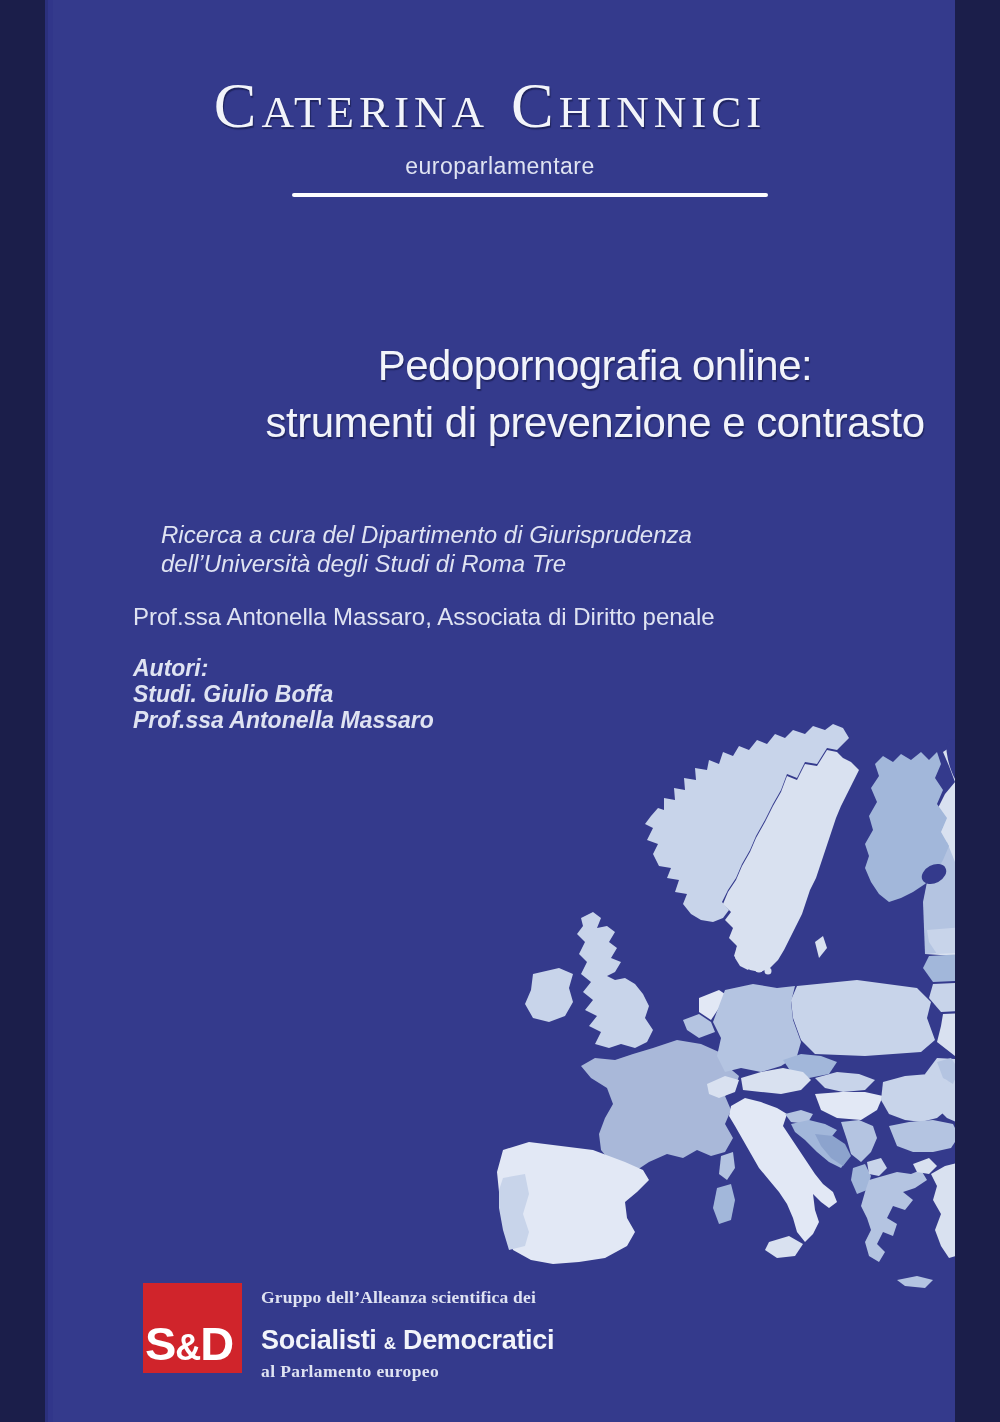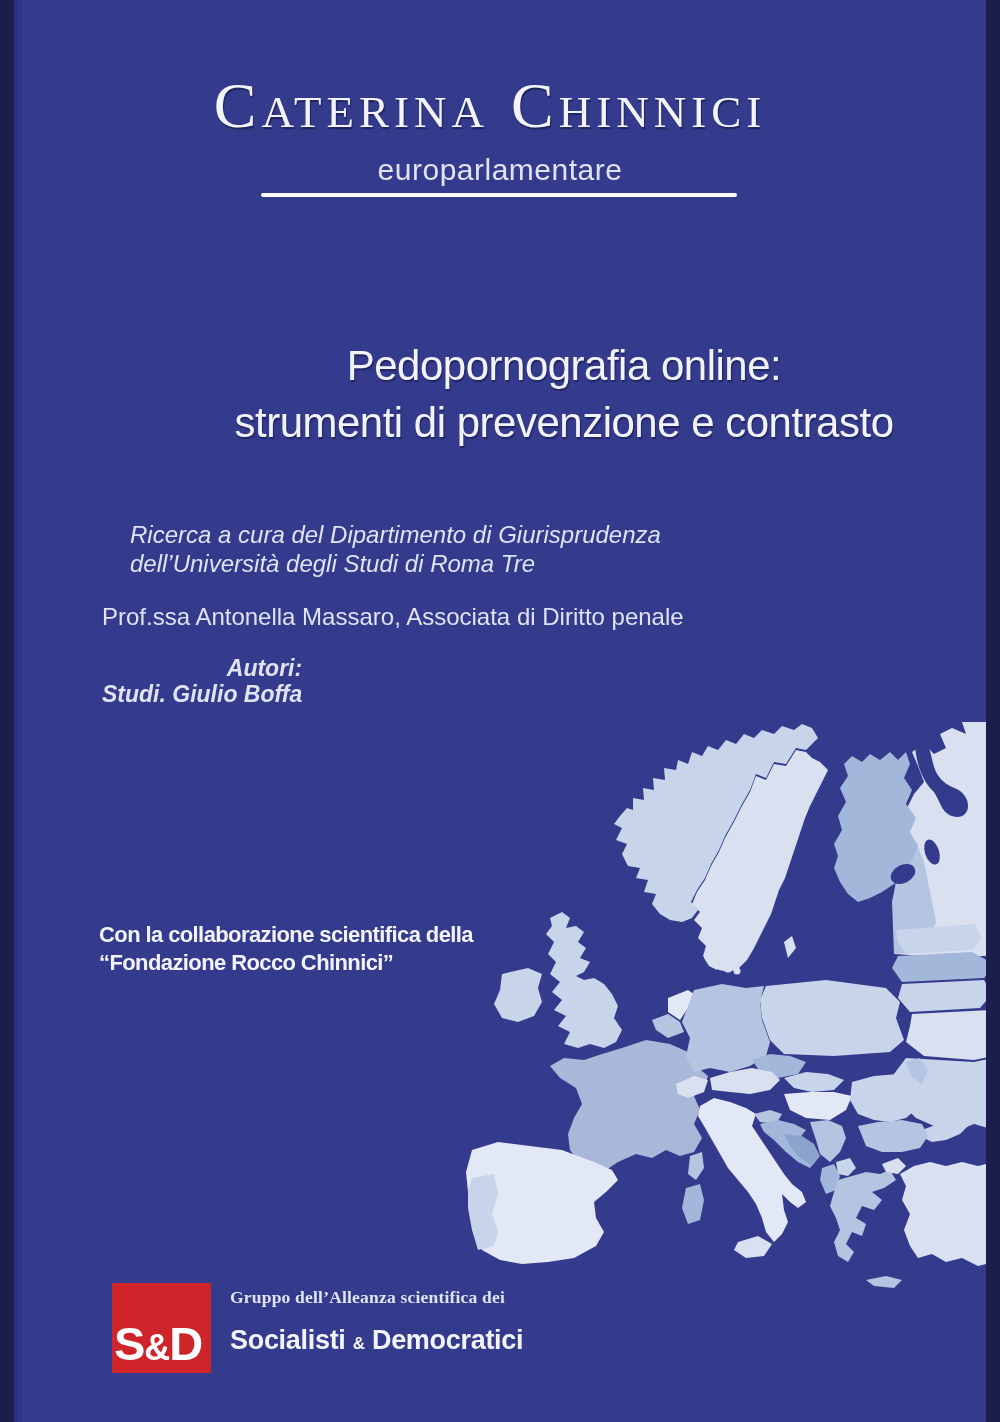--- a/index.html
+++ b/index.html
@@ -1,45 +1,45 @@
 <!DOCTYPE html>
 <html style="--bg: #343a8c; --bg-edge: #2b307d; --ink: #f2f4fa; --ink-soft: #dfe3f2; --rule: #fdfdfe; --accent-red: #d0242b; --land-palest: #e2e8f5; --land-pale: #d9e1f0; --land-light: #c8d4ea; --land-mid: #b4c4e1; --land-deep: #a2b7da; --land-dark: #8ca3cd; --land-gray: #a9b8d9;"><head>
 <meta charset="utf-8">
 <style>
   html,body{margin:0;padding:0;background:#1b1e4a;}
   .cover{
-    position:relative;width:972px;height:1422px;margin:0 auto;
+    position:relative;width:876px;height:1422px;margin:0 auto;
     background:var(--bg);overflow:hidden;
-    font-family:"Liberation Sans",sans-serif;color:var(--ink);
+    font-family:"Liberation Sans",sans-serif;color:var(--ink);padding-left:34px;
   }
   .edge{position:absolute;left:0;top:0;bottom:0;width:8px;
     background:linear-gradient(90deg,var(--bg-edge) 0 3px,#31368a 3px 8px);}
   
   .name{position:absolute;top:80px;left:0;right:0;margin:0;text-align:center;
     transform:translateX(-10px);font-family:"Liberation Serif",serif;font-weight:400;
     color:var(--ink);letter-spacing:5px;white-space:nowrap;
     text-shadow:1px 2px 1px rgba(10,14,48,.5);}
   .name .w{margin:0 11px;}
   .name .ini{font-size:64px;line-height:52px;}
   .name .rest{font-size:45px;}
   .role{position:absolute;top:153px;left:0;right:0;text-align:center;
-    font-size:30px;color:var(--ink-soft);letter-spacing:.5px;}
+    font-size:23px;color:var(--ink-soft);letter-spacing:.5px;}
   .rule{position:absolute;top:193px;left:247px;width:476px;height:4px;
     background:var(--rule);border-radius:2px;}
   
   .title{position:absolute;top:337px;left:95px;width:910px;text-align:center;
     font-size:42px;line-height:57px;letter-spacing:-.5px;color:var(--ink);
     text-shadow:1px 2px 1px rgba(10,14,48,.45);}
   
   .research{position:absolute;top:520px;left:88px;font-style:italic;
     font-size:24px;line-height:29px;color:var(--ink-soft);margin-left:28px;}
   .professor{position:absolute;top:603px;left:88px;
     font-size:24px;color:var(--ink-soft);}
   .authors{position:absolute;top:655px;left:88px;font-style:italic;font-weight:bold;
-    font-size:23px;line-height:26px;color:var(--ink-soft);text-align:right;}
+    font-size:23px;line-height:26px;color:var(--ink-soft);}
   
   .collab{position:absolute;top:921px;left:85px;font-weight:bold;
     font-size:22px;line-height:28px;letter-spacing:-.6px;color:var(--ink);}
   
   .map{position:absolute;left:440px;top:722px;width:560px;height:578px;}
   .map *{stroke-linejoin:round;}
   
   .sd{position:absolute;left:98px;top:1283px;width:99px;height:90px;
     background:var(--accent-red);display:flex;align-items:flex-end;
     font-weight:bold;font-size:47px;line-height:42px;color:#fff;
@@ -73,26 +73,23 @@
 
   <div class="research">
     <div>Ricerca a cura del Dipartimento di Giurisprudenza</div>
     <div>dell’Università degli Studi di Roma Tre</div>
   </div>
   <div class="professor">Prof.ssa Antonella Massaro, Associata di Diritto penale</div>
 
   <div class="authors">
     <div>Autori:</div>
     <div>Studi. Giulio Boffa</div>
+    <div>Prof.ssa Antonella Massaro</div>
   </div>
 
-  <div class="collab">
-    <div>Con la collaborazione scientifica della</div>
-    <div>“Fondazione Rocco Chinnici”</div>
-  </div>
 
   <svg class="map" viewBox="0 0 560 578" aria-hidden="true">
     <g>
       <path fill="var(--land-pale)" d="M440,232 L440,210 448,196 444,180 452,165 448,150 456,136 450,120 458,104 452,88 460,72 470,60 464,44 458,30 470,22 480,32 492,26 486,12 498,6 512,12 508,0 560,0 560,232 500,236 Z"></path>
       <path fill="var(--land-mid)" d="M438,180 L440,232 470,230 482,200 476,170 470,140 462,120 450,120 444,150 Z"></path>
       <path fill="var(--land-light)" d="M442,208 L520,202 528,216 518,228 452,232 444,220 Z"></path>
       <path fill="var(--land-deep)" d="M444,234 L518,230 540,242 530,256 448,260 438,246 Z"></path>
       <path fill="var(--land-light)" d="M448,262 L530,258 538,272 526,286 456,290 444,276 Z"></path>
       <path fill="var(--land-pale)" d="M458,292 L536,288 560,296 560,330 520,338 470,334 452,320 456,304 Z"></path>
       <path fill="var(--land-light)" d="M452,336 L520,340 560,332 560,398 540,408 520,402 500,410 480,404 462,396 450,384 444,368 440,352 Z"></path>
@@ -162,15 +159,16 @@
 
   <footer>
     <div class="sd">
         <span>S</span>
         <span class="amp">&amp;</span>
         <span>D</span>
       </div>
     <div class="grp">
       <div class="g1">Gruppo dell’Alleanza scientifica dei</div>
       <div class="g2"><span>Socialisti</span> <span class="amp2">&amp;</span> <span>Democratici</span></div>
+      <div class="g3">al Parlamento europeo</div>
     </div>
   </footer>
 </div>
 
 </body></html>

